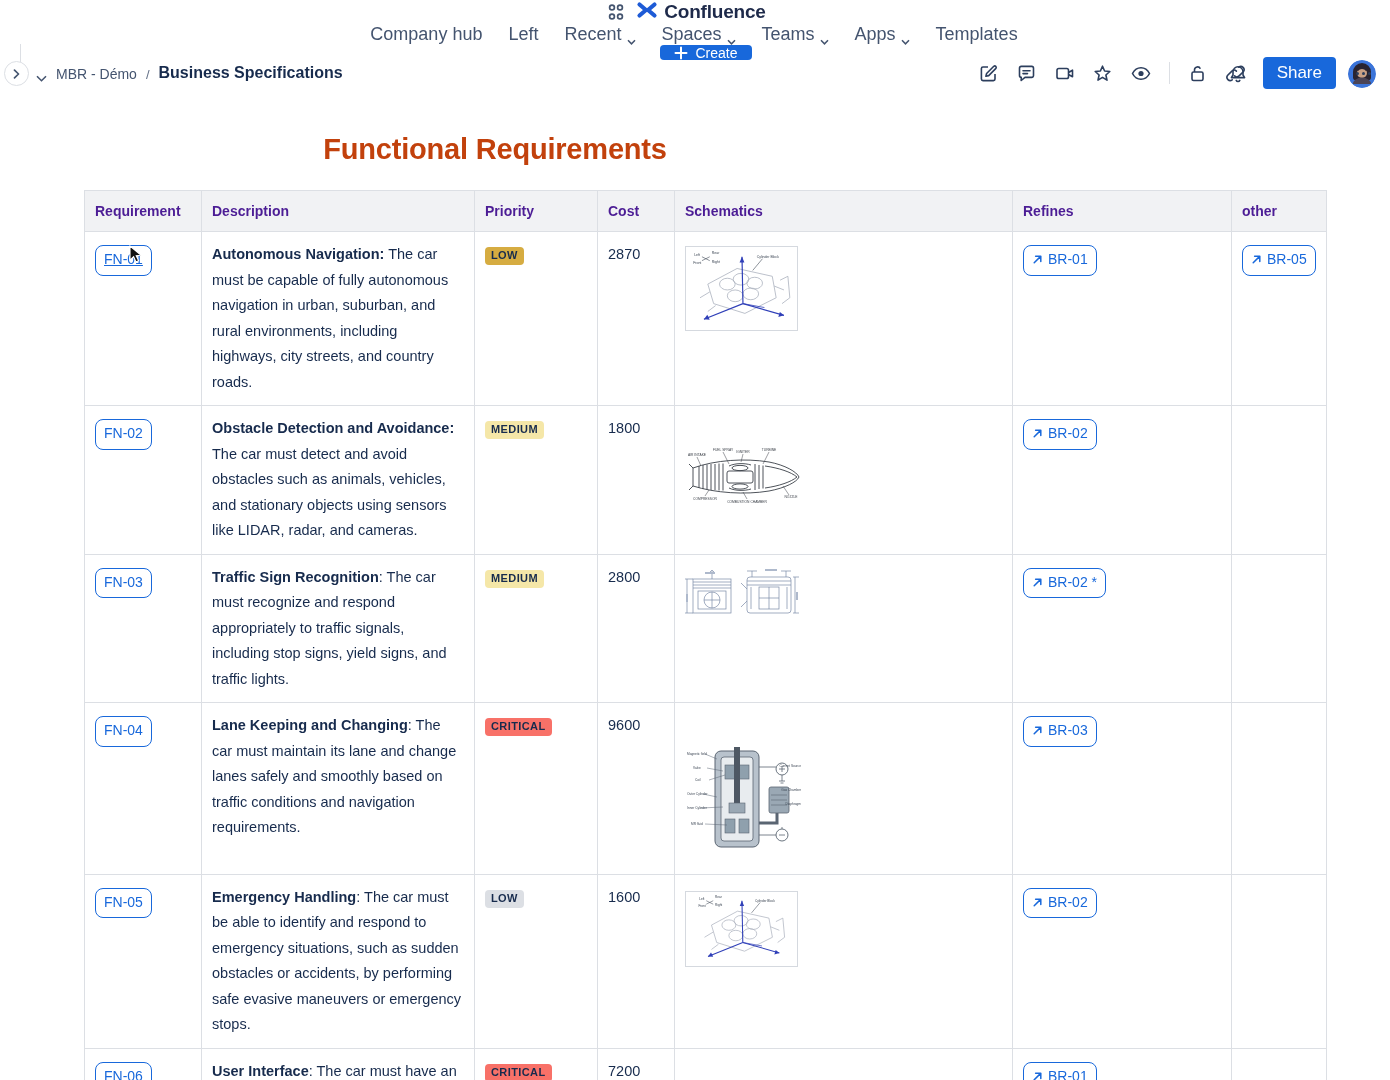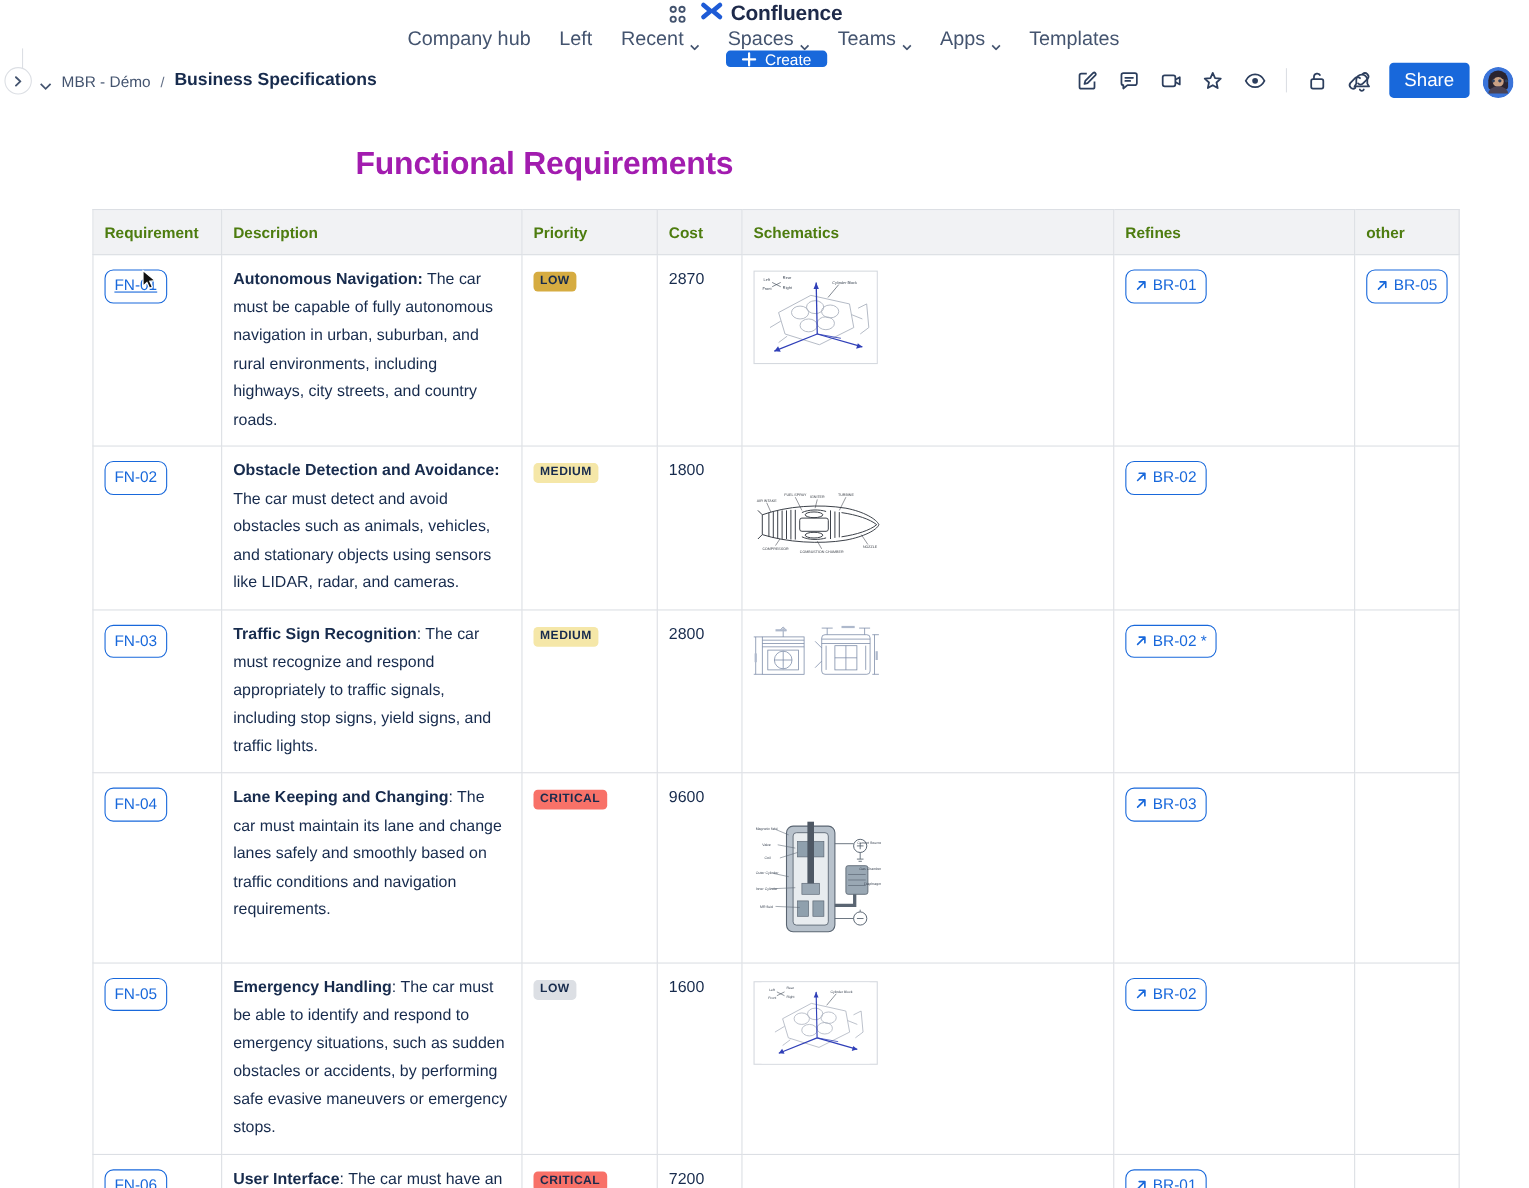--- a/index.html
+++ b/index.html
@@ -37,28 +37,28 @@
   .toolbar { position:absolute; right:12px; top:0; height:58px; display:flex; align-items:center; gap:8px; }
   .tb-icon { background:none; border:none; cursor:pointer; width:30px; height:30px; display:flex;
     align-items:center; justify-content:center; border-radius:3px; }
   .tb-div { width:1px; height:22px; background:#DCDFE4; margin:0 5px; }
   .share-btn { background:#1868DB; color:#fff; border:none; border-radius:4px; font-size:17px;
     font-weight:500; height:32px; padding:0 14px; cursor:pointer; margin:0 4px; }
 
   
   .content { padding-left:84px; }
   h1.page-title { width:822px; text-align:center; font-size:29px; font-weight:700;
-    color:#a21caf; margin-top:31px; margin-bottom:24px; letter-spacing:-0.2px; }
+    color:#c2410c; margin-top:31px; margin-bottom:24px; letter-spacing:-0.2px; }
 
   table.req { border-collapse:collapse; table-layout:fixed; width:1242px; }
   table.req col.c1{width:117px} table.req col.c2{width:273px} table.req col.c3{width:123px}
   table.req col.c4{width:77px}  table.req col.c5{width:338px} table.req col.c6{width:219px}
   table.req col.c7{width:95px}
   table.req th, table.req td { border:1px solid #DCDFE4; vertical-align:top; text-align:left; }
-  table.req th { background:#F1F2F4; font-size:14px; font-weight:700; padding:12px 10px; color:#4d7c0f; }
+  table.req th { background:#F1F2F4; font-size:14px; font-weight:700; padding:12px 10px; color:#4c1d95; }
   table.req td { font-size:14.5px; padding:10px; line-height:25.5px; }
   td.c-cost { font-size:14.5px; }
   td.c-schem { text-align:center; }
 
   .chip { display:inline-flex; align-items:center; gap:5px; border:1.5px solid #1868DB; border-radius:8px;
     padding:1px 8px 2px; font-size:14px; font-weight:500; color:#1868DB; background:#fff;
     cursor:pointer; white-space:nowrap; margin-top:3px; }
   .chip.hovered .chip-label { text-decoration:underline; }
   .badge { display:inline-block; margin-top:5px; padding:2px 6px 3px; border-radius:4px;
     font-size:11px; font-weight:700; letter-spacing:0.4px; color:#172B4D; line-height:13px; }

